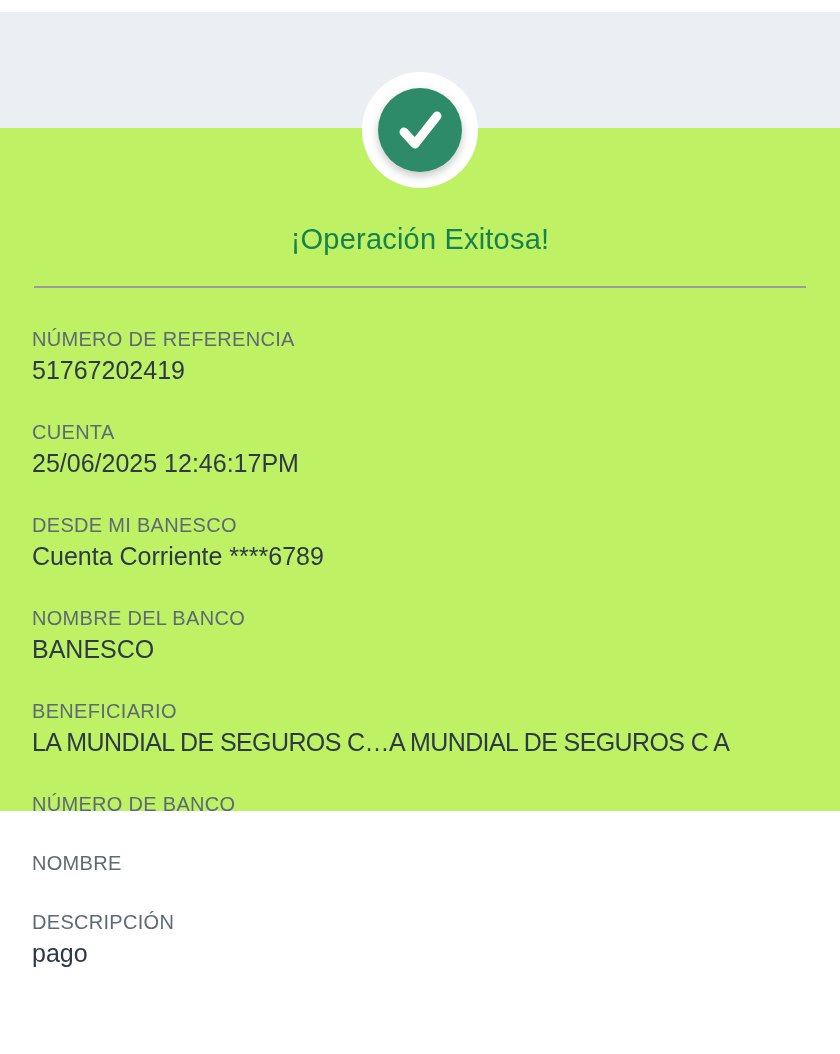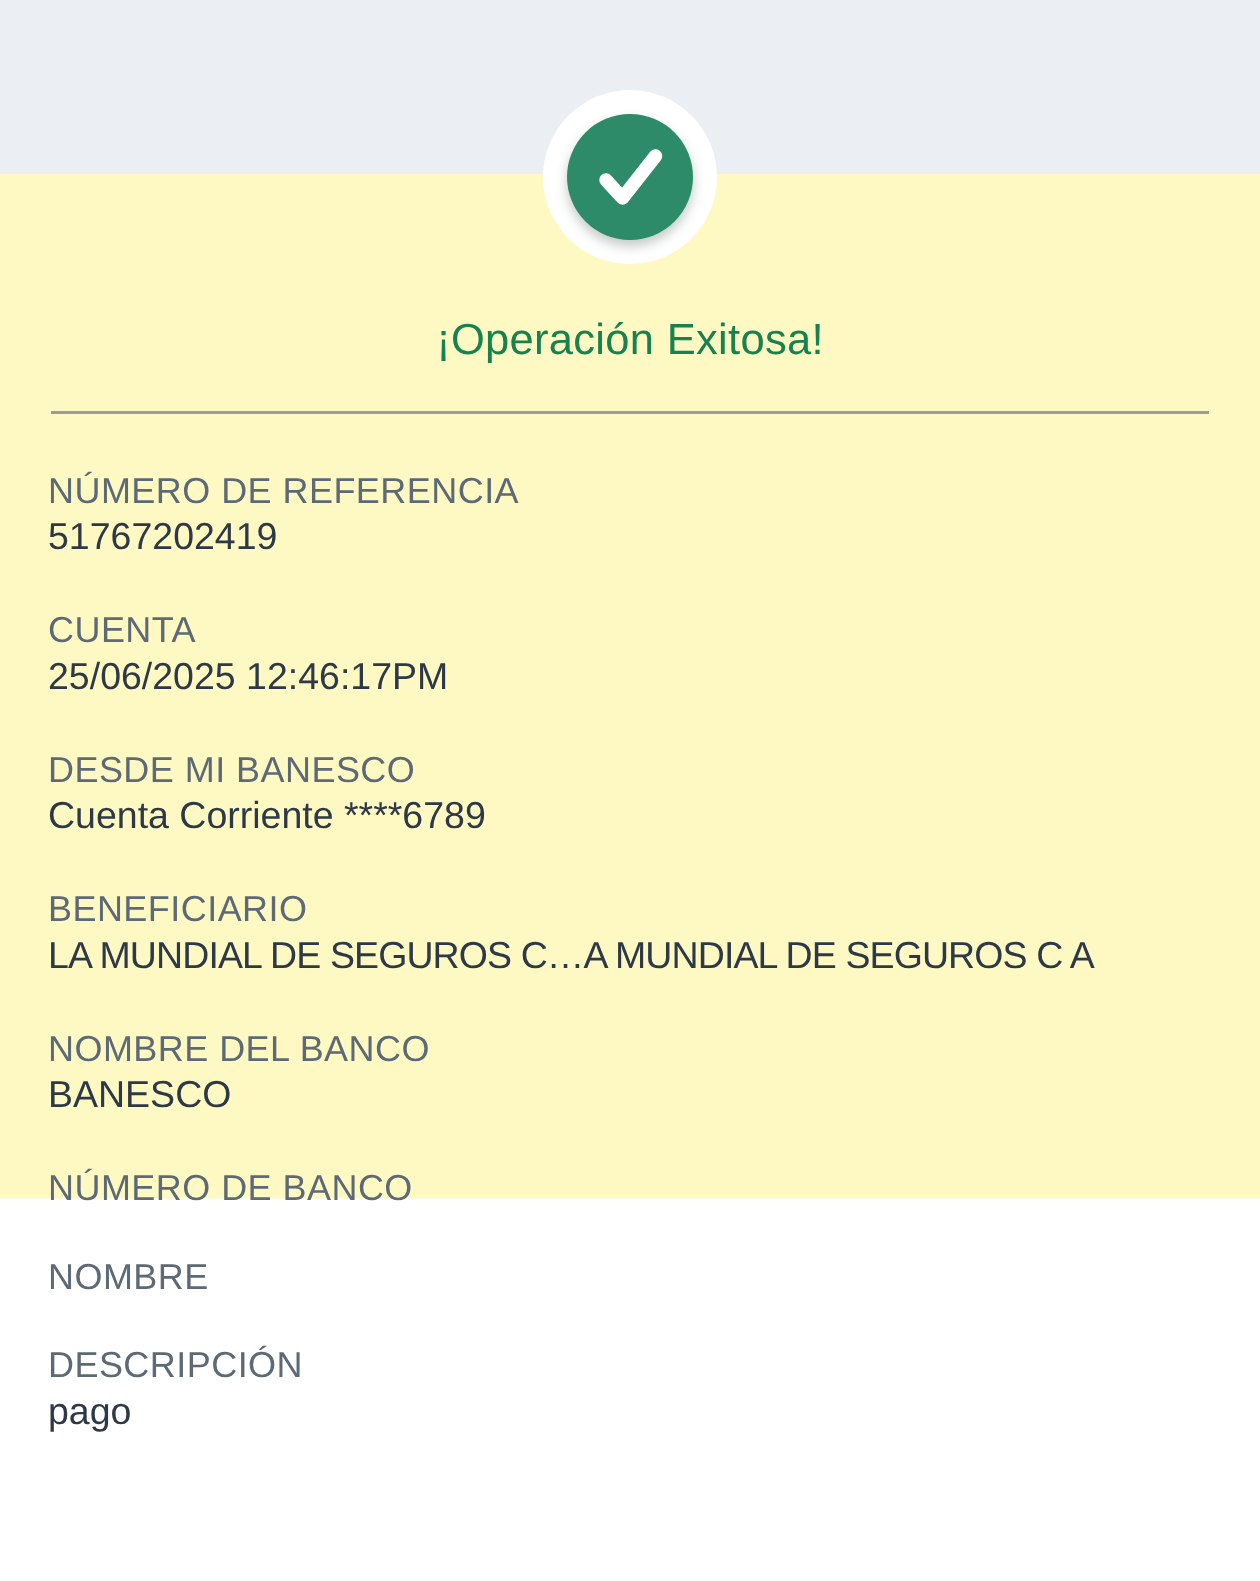--- a/index.html
+++ b/index.html
@@ -7,21 +7,22 @@
     width: 840px;
     height: 1054px;
     background: #ffffff;
     font-family: "Liberation Sans", "DejaVu Sans", sans-serif;
     overflow: hidden;
   }
   .screen {
     position: relative;
     width: 840px;
     height: 799px;
-    background: #fef9c3;
+    background: #bef264;
+    margin-top: 12px;
   }
   .top-band {
     width: 840px;
     height: 116px;
     background: #ebeef2;
   }
   .badge-ring {
     position: absolute;
     top: 60px;
     left: 362px;
@@ -57,21 +58,21 @@
     margin: 31px 34px 0 34px;
     border: none;
     border-top: 2px solid #9c9c9c;
     height: 0;
   }
   .fields {
     margin: 38px 32px 0 32px;
   }
   .field { margin-bottom: 32px; }
   .field-label {
-    font-size: 24px;
+    font-size: 20px;
     line-height: 27px;
     font-weight: 400;
     color: #5d6a76;
     letter-spacing: 0.3px;
     white-space: nowrap;
   }
   .field-value {
     font-size: 25px;
     line-height: 34px;
     font-weight: 400;
@@ -115,27 +116,27 @@
       <div class="field-label">CUENTA</div>
       <div class="field-value">25/06/2025 12:46:17PM</div>
     </div>
 
     <div class="field">
       <div class="field-label">DESDE MI BANESCO</div>
       <div class="field-value">Cuenta Corriente ****6789</div>
     </div>
 
     <div class="field">
-      <div class="field-label">BENEFICIARIO</div>
-      <div class="field-value wide">LA MUNDIAL DE SEGUROS C…A MUNDIAL DE SEGUROS C A</div>
+      <div class="field-label">NOMBRE DEL BANCO</div>
+      <div class="field-value">BANESCO</div>
     </div>
 
     <div class="field">
-      <div class="field-label">NOMBRE DEL BANCO</div>
-      <div class="field-value">BANESCO</div>
+      <div class="field-label">BENEFICIARIO</div>
+      <div class="field-value wide">LA MUNDIAL DE SEGUROS C…A MUNDIAL DE SEGUROS C A</div>
     </div>
 
     <div class="field">
       <div class="field-label">NÚMERO DE BANCO</div>
     </div>
 
     <div class="field">
       <div class="field-label">NOMBRE</div>
     </div>
 

